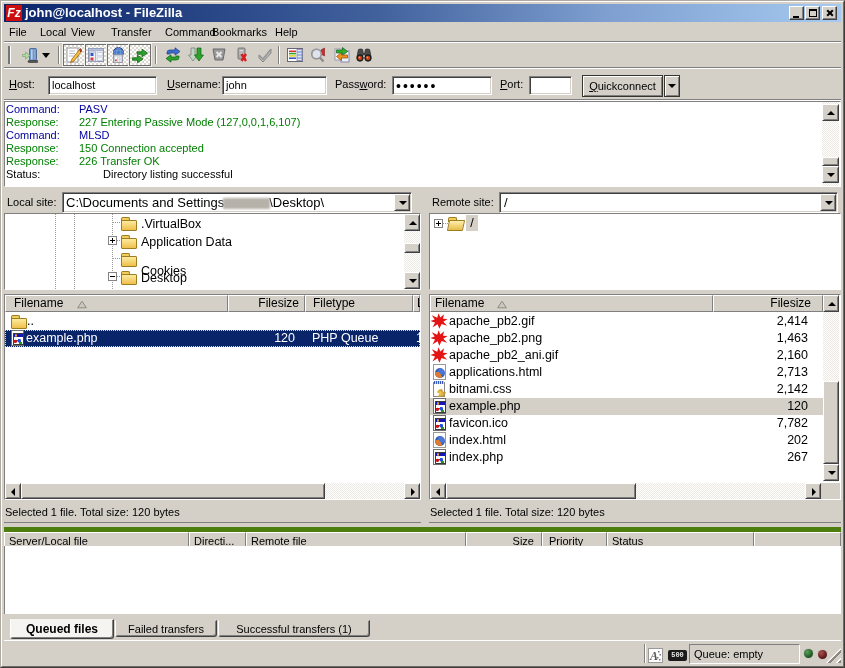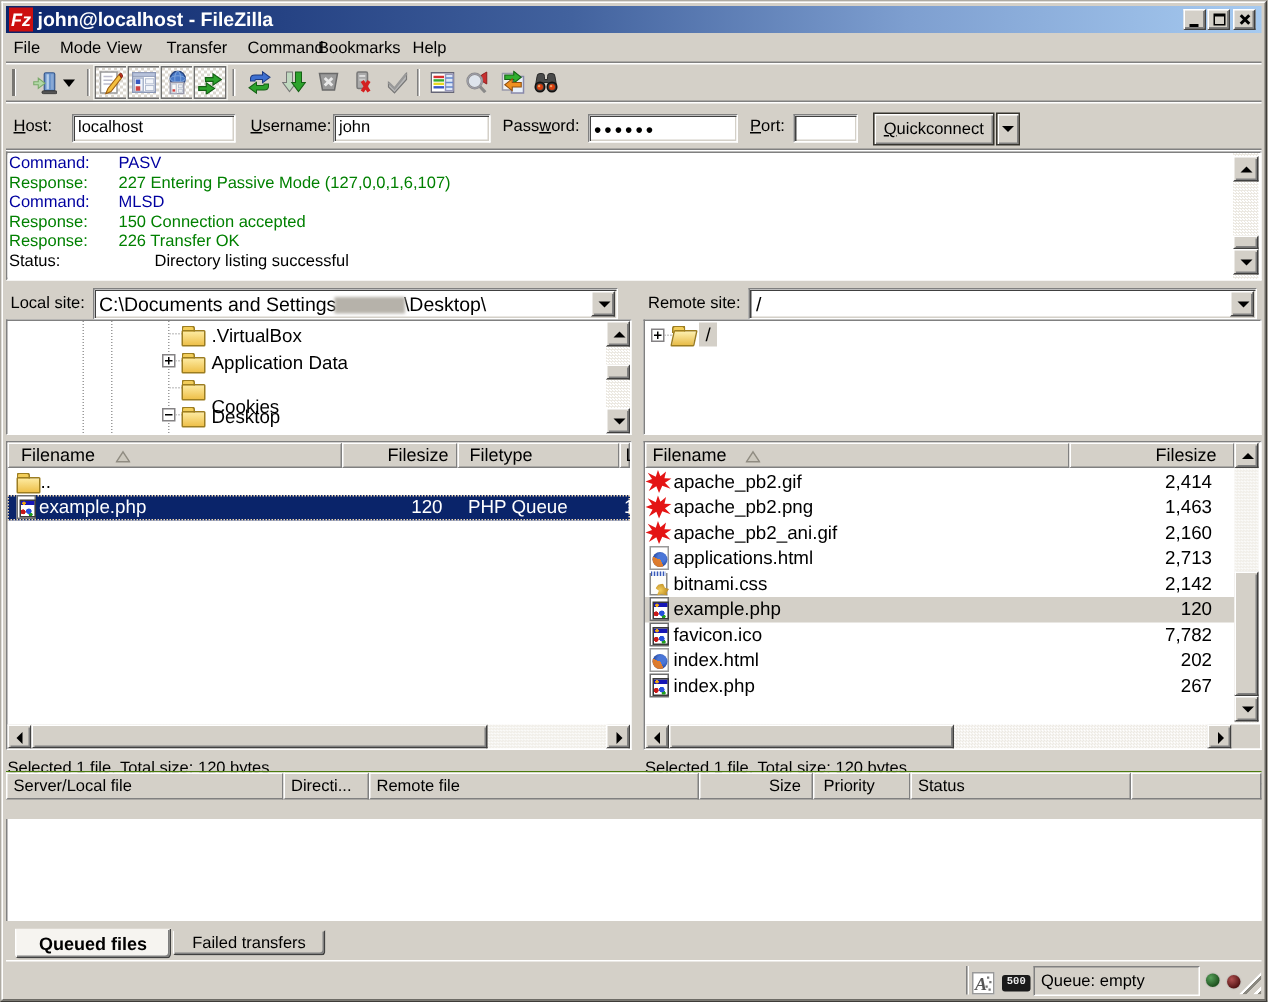--- a/index.html
+++ b/index.html
@@ -64,21 +64,21 @@
 <div class="abs btn3d" style="left:805px;top:6px;width:15px;height:14px;">
     <div class="abs" style="left:3px;top:2px;width:8px;height:8px;border:1px solid #000;border-top-width:2px;"></div>
   </div>
 <div class="abs btn3d" style="left:822px;top:6px;width:15px;height:14px;">
     <div class="abs" style="left:2.5px;top:5px;width:8px;height:2px;background:#000;transform:rotate(45deg);"></div>
     <div class="abs" style="left:2.5px;top:5px;width:8px;height:2px;background:#000;transform:rotate(-45deg);"></div>
   </div>
 
 <div class="abs" style="left:4px;top:23px;width:837px;height:18px;">
 <span class="abs" style="left:5px;top:3px;">File</span>
-<span class="abs" style="left:36px;top:3px;">Mode</span>
+<span class="abs" style="left:36px;top:3px;">Local</span>
 <span class="abs" style="left:67px;top:3px;">View</span>
 <span class="abs" style="left:107px;top:3px;">Transfer</span>
 <span class="abs" style="left:161px;top:3px;">Command</span>
 <span class="abs" style="left:208px;top:3px;">Bookmarks</span>
 <span class="abs" style="left:271px;top:3px;">Help</span>
 </div>
 <div class="abs" style="left:4px;top:41px;width:837px;height:2px;border-top:1px solid #808080;border-bottom:1px solid #fff;"></div>
 
 <div class="abs" id="toolbar" style="left:4px;top:43px;width:837px;height:25px;">
   <div class="abs" style="left:4px;top:3px;width:3px;height:18px;background:#787672;border-right:1px solid #fff;"></div>
@@ -415,34 +415,35 @@
   <div class="abs" style="left:391px;top:188px;width:19px;height:16px;background:#d4d0c8;"></div>
 </div>
 
 <div class="abs" style="left:4px;top:502px;width:417px;height:21px;border-bottom:1px solid #808080;">
     <span class="abs" style="left:1px;top:4px;">Selected 1 file. Total size: 120 bytes</span>
   </div>
 <div class="abs" style="left:429px;top:502px;width:412px;height:21px;border-bottom:1px solid #808080;">
     <span class="abs" style="left:1px;top:4px;">Selected 1 file. Total size: 120 bytes</span>
   </div>
 
-<div class="abs" style="left:4px;top:514px;width:837px;height:19px;border-top:1px solid #4d7c0f;" id="qhead">
+<div class="abs" style="left:4px;top:527px;width:837px;height:19px;border-top:5px solid #4d7c0f;" id="qhead">
   <div class="abs qcell" style="left:0;width:185px;"><span style="margin-left:4px;">Server/Local file</span></div>
   <div class="abs qcell" style="left:185px;width:57px;"><span style="margin-left:4px;">Directi...</span></div>
   <div class="abs qcell" style="left:242px;width:220px;"><span style="margin-left:4px;">Remote file</span></div>
   <div class="abs qcell" style="left:462px;width:76px;text-align:right;"><span style="margin-right:7px;">Size</span></div>
   <div class="abs qcell" style="left:538px;width:65px;"><span style="margin-left:6px;">Priority</span></div>
   <div class="abs qcell" style="left:603px;width:147px;"><span style="margin-left:4px;">Status</span></div>
   <div class="abs qcell" style="left:750px;width:87px;"></div>
 </div>
 <div class="abs white" style="left:4px;top:546px;width:837px;height:68px;border-left:1px solid #808080;border-right:1px solid #fff;"></div>
 
 <div class="abs" style="left:4px;top:619px;width:837px;height:21px;" id="tabs">
   <div class="abs" style="left:6px;top:0;width:104px;height:20px;background:#f6f4f0;border:1px solid;border-color:#f6f4f0 #404040 #404040 #fff;border-radius:0 0 3px 3px;box-shadow:inset -1px -1px 0 #808080;font-weight:bold;font-size:12px;text-align:center;line-height:18px;">Queued files</div>
   <div class="abs" style="left:111px;top:1px;width:102px;height:17px;background:#d4d0c8;border:1px solid;border-color:#d4d0c8 #404040 #404040 #fff;border-radius:0 0 3px 3px;box-shadow:inset -1px -1px 0 #808080;text-align:center;line-height:16px;">Failed transfers</div>
+  <div class="abs" style="left:214px;top:1px;width:152px;height:17px;background:#d4d0c8;border:1px solid;border-color:#d4d0c8 #404040 #404040 #fff;border-radius:0 0 3px 3px;box-shadow:inset -1px -1px 0 #808080;text-align:center;line-height:16px;">Successful transfers (1)</div>
 </div>
 
 <div class="abs" style="left:4px;top:640px;width:837px;height:25px;border-top:1px solid #fff;" id="sbar">
   <div class="abs" style="left:640px;top:3px;width:2px;height:19px;border-left:1px solid #808080;border-right:1px solid #fff;"></div>
   <div class="abs" style="left:644px;top:7px;width:15px;height:15px;background:#fff;border:1px solid #999;">
     <svg width="13" height="13" viewBox="0 0 13 13">
       <text x="1" y="11" font-family="Liberation Serif" font-size="12" font-weight="bold" font-style="italic" fill="#555">A</text>
       <rect x="9" y="2" width="1.5" height="1.5" fill="#777"></rect>
         <rect x="10.5" y="5" width="1.5" height="1.5" fill="#777"></rect>
       <rect x="8" y="8" width="1.5" height="1.5" fill="#777"></rect>

